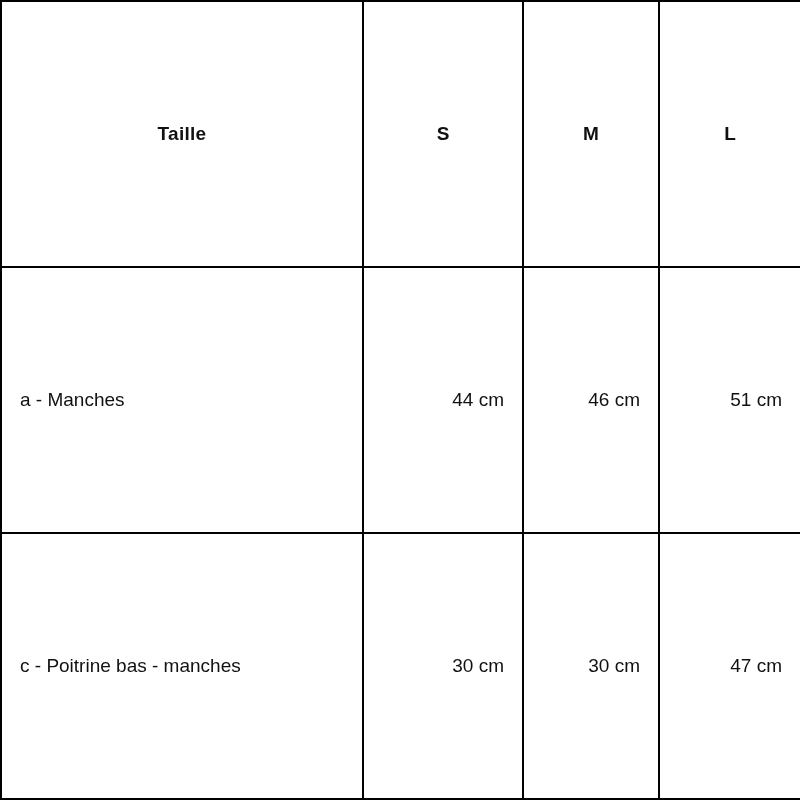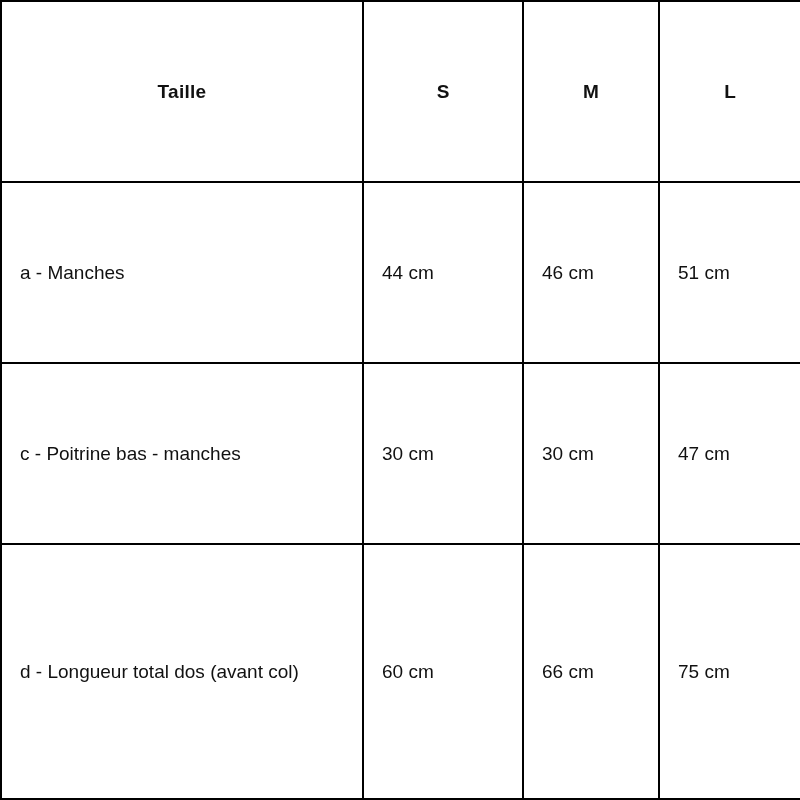--- a/index.html
+++ b/index.html
@@ -56,21 +56,21 @@
     font-weight: bold;
     font-size: 23px;
   }
   .row-label {
     text-align: left;
     font-size: 19px;
     white-space: nowrap;
     margin-top: 40px;
   }
   .cell-value {
-    text-align: left;
+    text-align: right;
     font-size: 19px;
   }
   
   table.size-table {
     border: 2px solid #000000;
   }
 </style>
 </head>
 <body>
 
@@ -98,21 +98,15 @@
       </tr>
 
 
       <tr class="data-row">
         <td class="row-label">c - Poitrine bas - manches</td>
         <td class="cell-value">30 cm</td>
         <td class="cell-value">30 cm</td>
         <td class="cell-value">47 cm</td>
       </tr>
 
-      <tr class="data-row tall">
-        <td class="row-label">d - Longueur total dos (avant col)</td>
-        <td class="cell-value">60 cm</td>
-        <td class="cell-value">66 cm</td>
-        <td class="cell-value">75 cm</td>
-      </tr>
     </tbody>
   </table>
 </div>
 
 </body></html>

